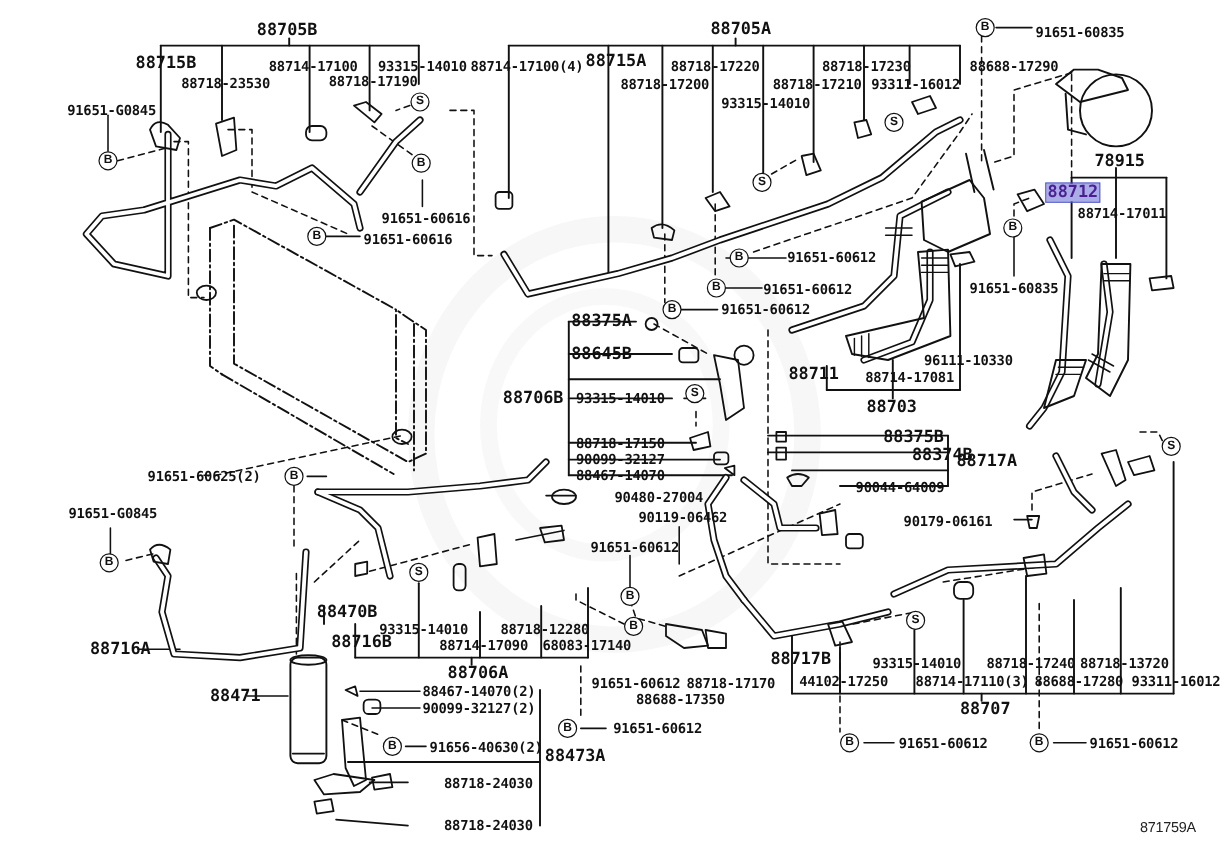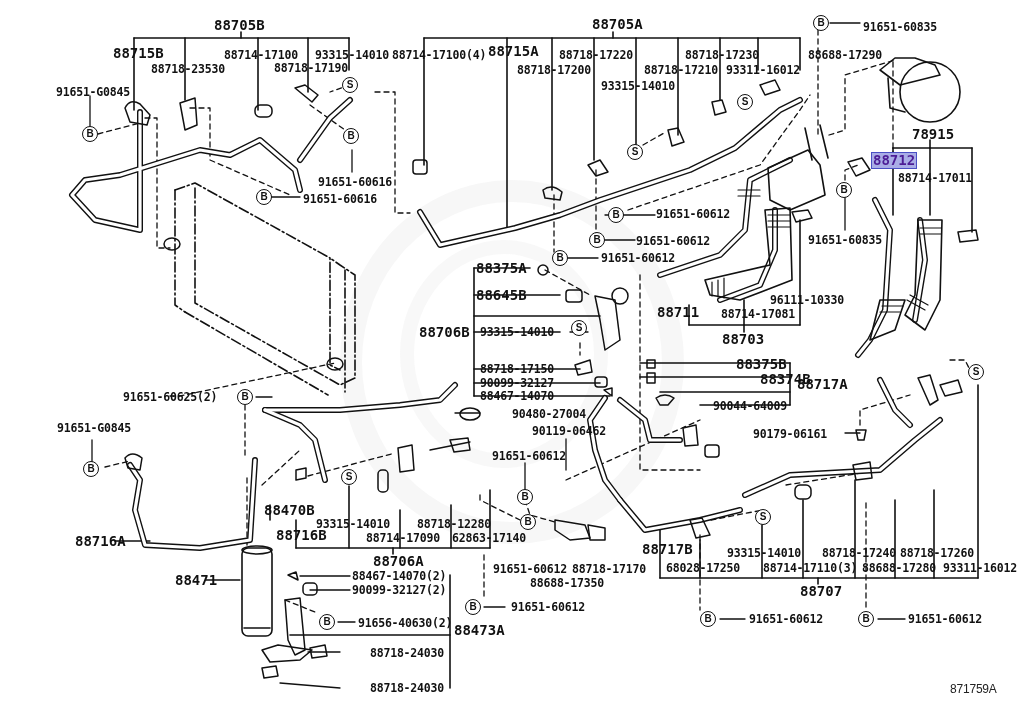--- a/index.html
+++ b/index.html
@@ -353,33 +353,33 @@
   <div class="lbl" style="left:753px;top:428px">90179-06161</div>
   <div class="lbl" style="left:57px;top:422px">91651-G0845</div>
   <div class="lbl" style="left:492px;top:450px">91651-60612</div>
 
   <div class="lbl big" style="left:264px;top:503px">88470B</div>
   <div class="lbl big" style="left:75px;top:534px">88716A</div>
   <div class="lbl big" style="left:276px;top:528px">88716B</div>
   <div class="lbl" style="left:316px;top:518px">93315-14010</div>
   <div class="lbl" style="left:417px;top:518px">88718-12280</div>
   <div class="lbl" style="left:366px;top:532px">88714-17090</div>
-  <div class="lbl" style="left:452px;top:532px">62863-17140</div>
+  <div class="lbl" style="left:452px;top:532px">68083-17140</div>
   <div class="lbl big" style="left:373px;top:554px">88706A</div>
   <div class="lbl" style="left:493px;top:563px">91651-60612</div>
   <div class="lbl" style="left:572px;top:563px">88718-17170</div>
   <div class="lbl" style="left:530px;top:577px">88688-17350</div>
 
   <div class="lbl big" style="left:642px;top:542px">88717B</div>
-  <div class="lbl" style="left:666px;top:562px">68028-17250</div>
+  <div class="lbl" style="left:666px;top:562px">44102-17250</div>
   <div class="lbl" style="left:727px;top:547px">93315-14010</div>
   <div class="lbl" style="left:763px;top:562px">88714-17110(3)</div>
   <div class="lbl" style="left:822px;top:547px">88718-17240</div>
   <div class="lbl" style="left:862px;top:562px">88688-17280</div>
-  <div class="lbl" style="left:900px;top:547px">88718-17260</div>
+  <div class="lbl" style="left:900px;top:547px">88718-13720</div>
   <div class="lbl" style="left:943px;top:562px">93311-16012</div>
   <div class="lbl big" style="left:800px;top:584px">88707</div>
 
   <div class="lbl big" style="left:175px;top:573px">88471</div>
   <div class="lbl" style="left:352px;top:570px">88467-14070(2)</div>
   <div class="lbl" style="left:352px;top:584px">90099-32127(2)</div>
   <div class="lbl" style="left:358px;top:617px">91656-40630(2)</div>
   <div class="lbl big" style="left:454px;top:623px">88473A</div>
   <div class="lbl" style="left:370px;top:647px">88718-24030</div>
   <div class="lbl" style="left:370px;top:682px">88718-24030</div>

